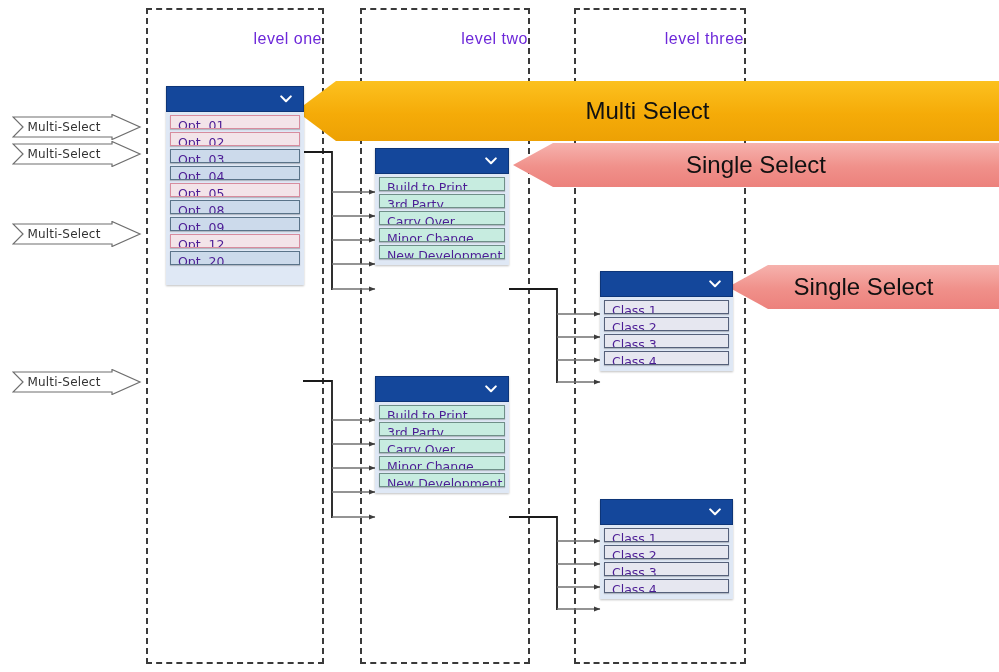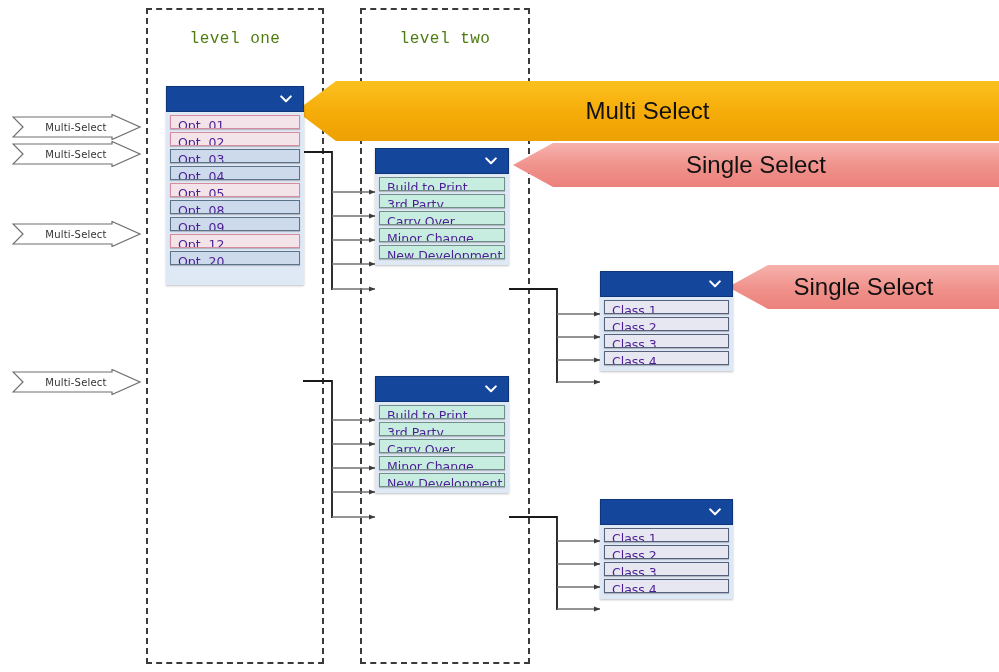--- a/index.html
+++ b/index.html
@@ -18,24 +18,24 @@
 
   
   .column {
     position: absolute;
     border: 2px dashed #3a3a3a;
     background: transparent;
   }
   .column-title {
     position: absolute;
     width: 100%;
-    text-align: center;
-    font-family: Liberation Mono, monospace;
+    text-align: right;
+    font-family: Liberation Sans, sans-serif;
     font-size: 16px;
-    color: #4d7c0f;
+    color: #6d28d9;
     letter-spacing: 0.5px;
   }
 
   
   .dd {
     position: absolute;
     background: #dfe8f5;
     padding: 0 0 3px 0;
     box-shadow: 0 1px 2px rgba(0,0,0,0.25);
   }
@@ -109,27 +109,27 @@
   .banner span { display: block; }
 
   
   .ribbon {
     position: absolute;
     height: 26px;
   }
   .ribbon svg { display: block; }
   .ribbon-text {
     position: absolute;
-    top: 0; left: 12px;
+    top: 0; left: 0;
     width: 100%; height: 100%;
     display: flex;
     align-items: center;
     justify-content: center;
     font-family: "DejaVu Sans", sans-serif;
-    font-size: 10px;
+    font-size: 12px;
     color: #333;
     padding-right: 26px;
     letter-spacing: 0.2px;
   }
 
   
   #wires {
     position: absolute;
     left: 0; top: 0;
     width: 999px; height: 672px;
@@ -142,20 +142,23 @@
 <div id="stage">
 
   <div class="column" style="left:146px; top:8px; width:178px; height:656px;">
     <div class="column-title" style="top:20px;">level one</div>
   </div>
 
   <div class="column" style="left:360px; top:8px; width:170px; height:656px;">
     <div class="column-title" style="top:20px;">level two</div>
   </div>
 
+  <div class="column" style="left:574px; top:8px; width:172px; height:656px;">
+    <div class="column-title" style="top:20px;">level three</div>
+  </div>
 
   <svg id="wires" viewBox="0 0 999 672">
     <defs>
       <marker id="ah" markerWidth="7" markerHeight="7" refX="6" refY="3.2" orient="auto" markerUnits="userSpaceOnUse">
         <path d="M0,0.6 L6.4,3.2 L0,5.8 z" fill="#3c3c3c"></path>
       </marker>
     </defs>
     <g stroke="#1a1a1a" stroke-width="1.8" fill="none">
 
       <path d="M303,152 L332,152 L332,290"></path>

